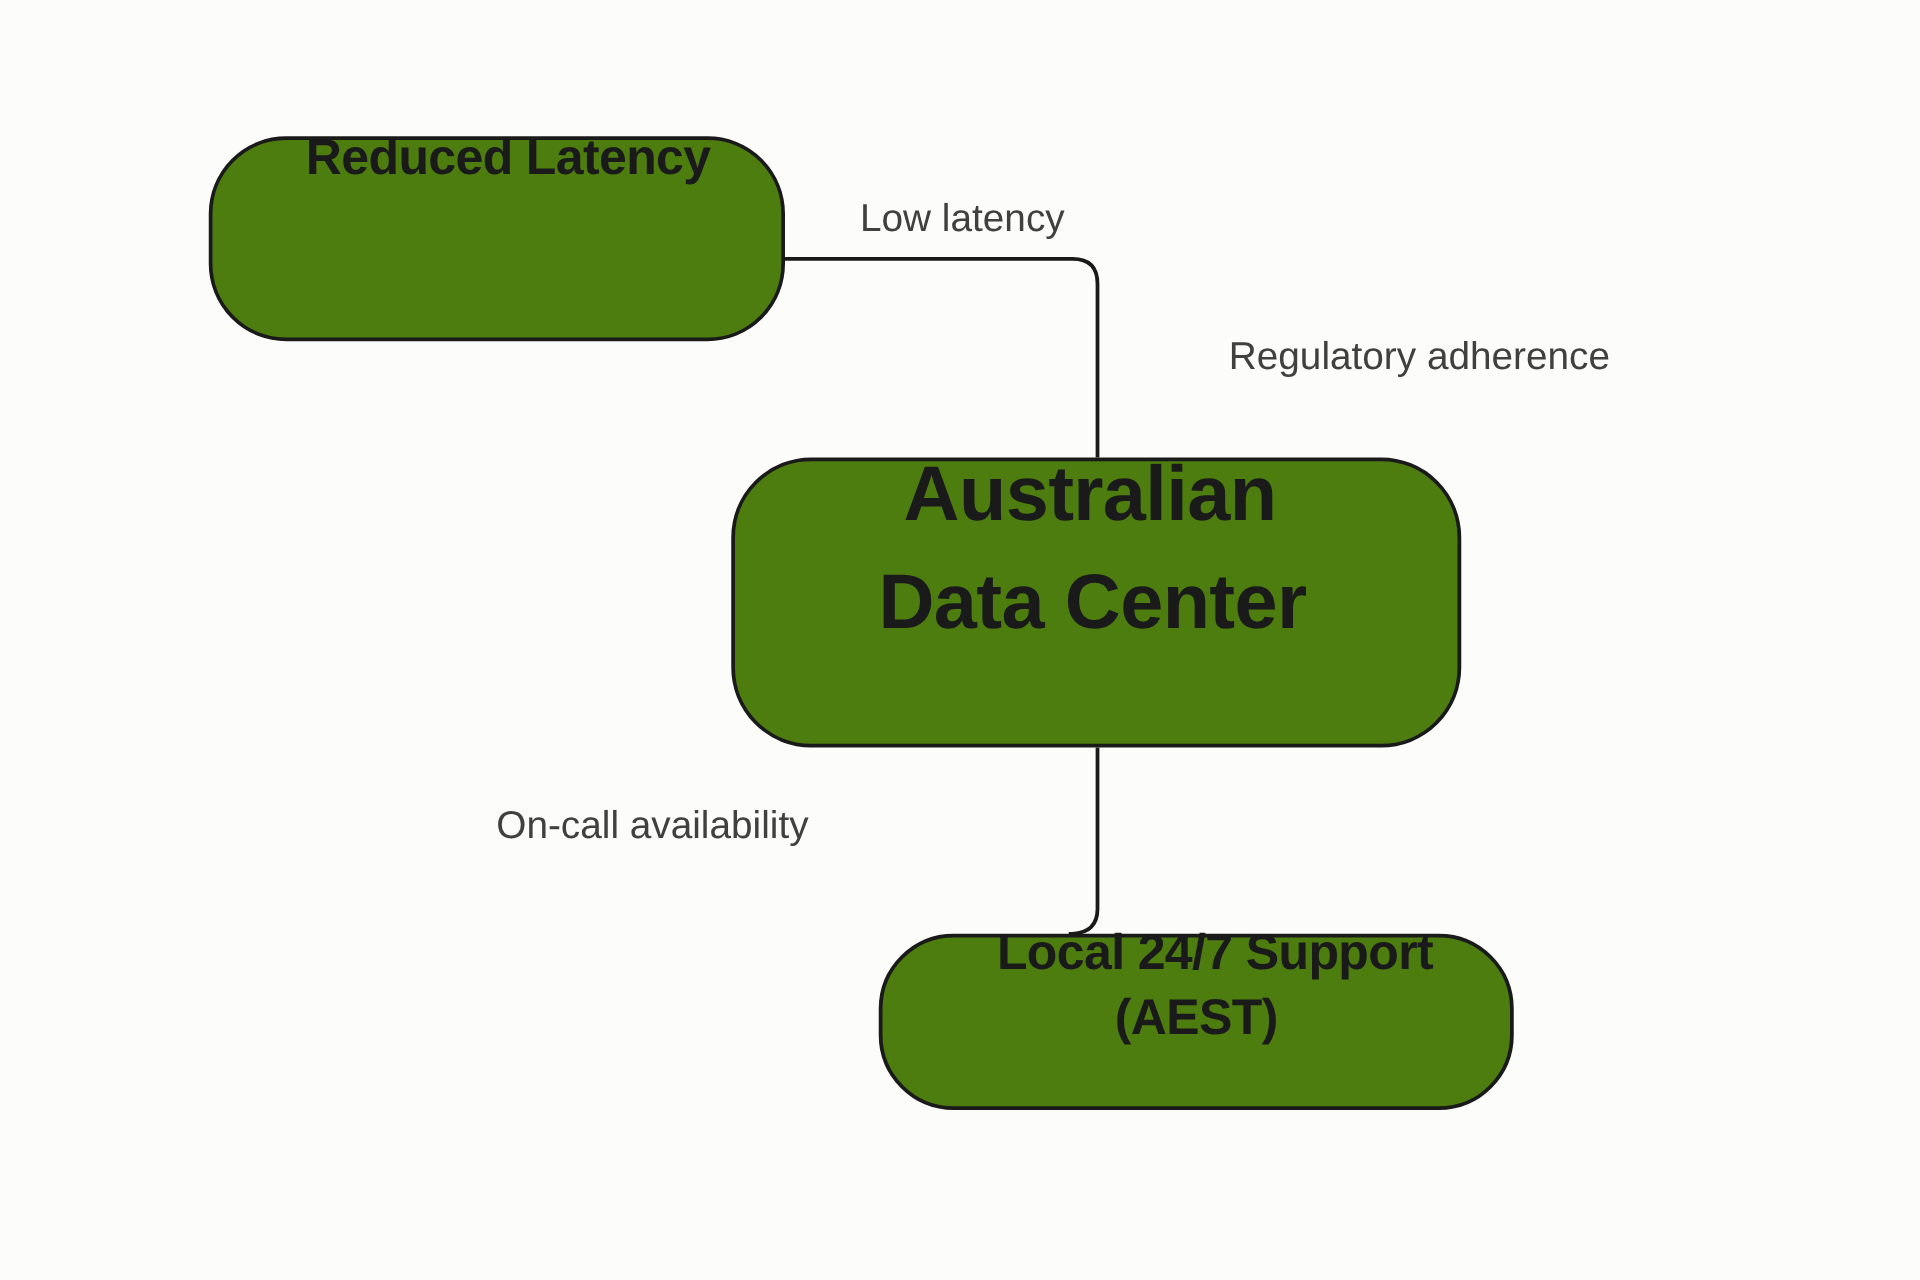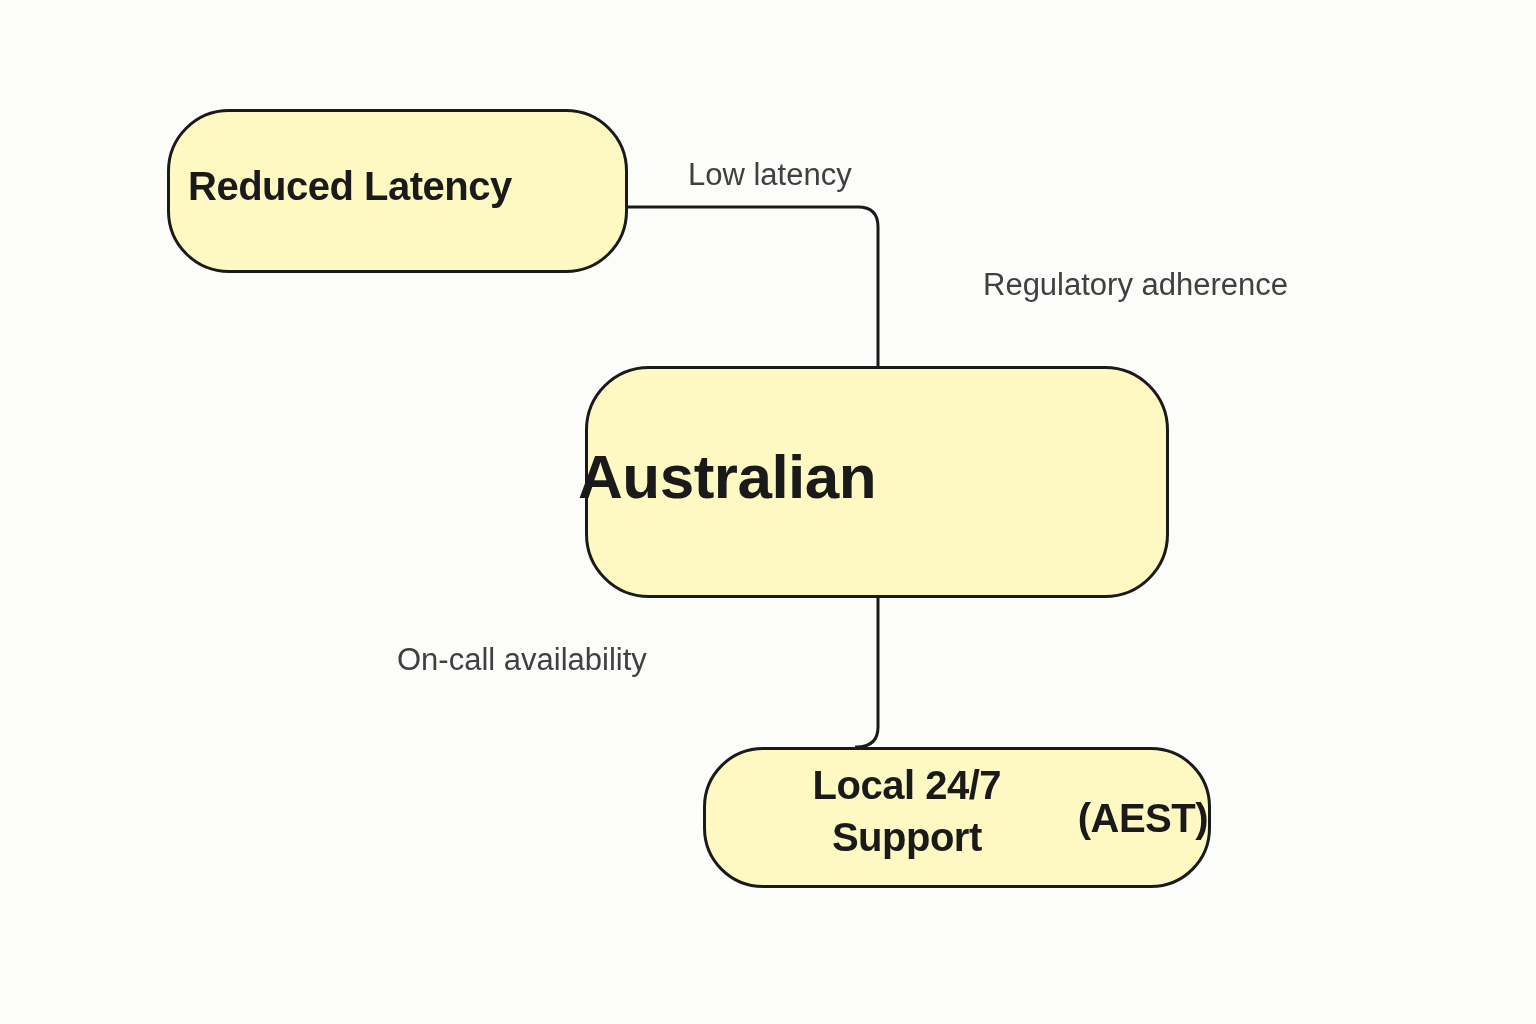--- a/index.html
+++ b/index.html
@@ -1,20 +1,20 @@
 <!DOCTYPE html>
 <html><head>
   <meta charset="utf-8">
   <style>
     html, body { margin:0; padding:0; }
     body { width:1536px; height:1024px; background:#fcfcfa; position:relative; overflow:hidden;
       font-family:"Liberation Sans", sans-serif; color:#1a1a1a; }
     svg.edges { position:absolute; left:0; top:0; }
-    .node { position:absolute; box-sizing:border-box; border:3px solid #1a1a1a; background:#fef9c3;
-      display:flex; flex-direction:row; align-items:center; justify-content:flex-start; text-align:center; }
+    .node { position:absolute; box-sizing:border-box; border:3px solid #1a1a1a; background:#4d7c0f;
+      display:flex; flex-direction:column; align-items:center; justify-content:flex-start; text-align:center; }
     .node span { display:block; }
     #n1 { left:167px; top:109px; width:461px; height:164px; border-radius:62px; font-size:40px; line-height:48px; font-weight:bold; letter-spacing:-0.5px; }
     #n2 { left:585px; top:366px; width:584px; height:232px; border-radius:64px; font-size:62px; line-height:74px; font-weight:bold; letter-spacing:-0.5px;gap:12px; }
     #n3 { left:703px; top:747px; width:508px; height:141px; border-radius:60px; font-size:40px; line-height:52px; font-weight:bold; letter-spacing:-0.5px; }
     #n1 .l1 { margin-left:18px; margin-top:-10px; }
     #n1 .l2 { margin-left:-6px; font-weight:bold; }
     #n2 .l1 { margin-left:-10px; margin-top:-10px; }
     #n2 .l2 { margin-left:-6px; }
     #n3 .l1 { margin-left:30px; margin-top:-14px; }
     #n3 .l2 { margin-left:0px; }
@@ -30,20 +30,21 @@
   <path d="M628 207 L858 207 Q878 207 878 227 L878 366" fill="none" stroke="#1a1a1a" stroke-width="3"></path>
   <path d="M878 598 L878 727 Q878 746 858 747 L855 747" fill="none" stroke="#1a1a1a" stroke-width="3"></path>
 </svg>
 
 <div class="node" id="n1">
   <span class="l1">Reduced Latency</span>
 </div>
 
 <div class="node" id="n2">
   <span class="l1">Australian</span>
+  <span class="l2">Data Center</span>
 </div>
 
 <div class="node" id="n3">
   <span class="l1">Local 24/7 Support</span>
   <span class="l2">(AEST)</span>
 </div>
 
 <div class="elabel" id="e1">Low latency</div>
 <div class="elabel" id="e2">Regulatory adherence</div>
 <div class="elabel" id="e3">On-call availability</div>

